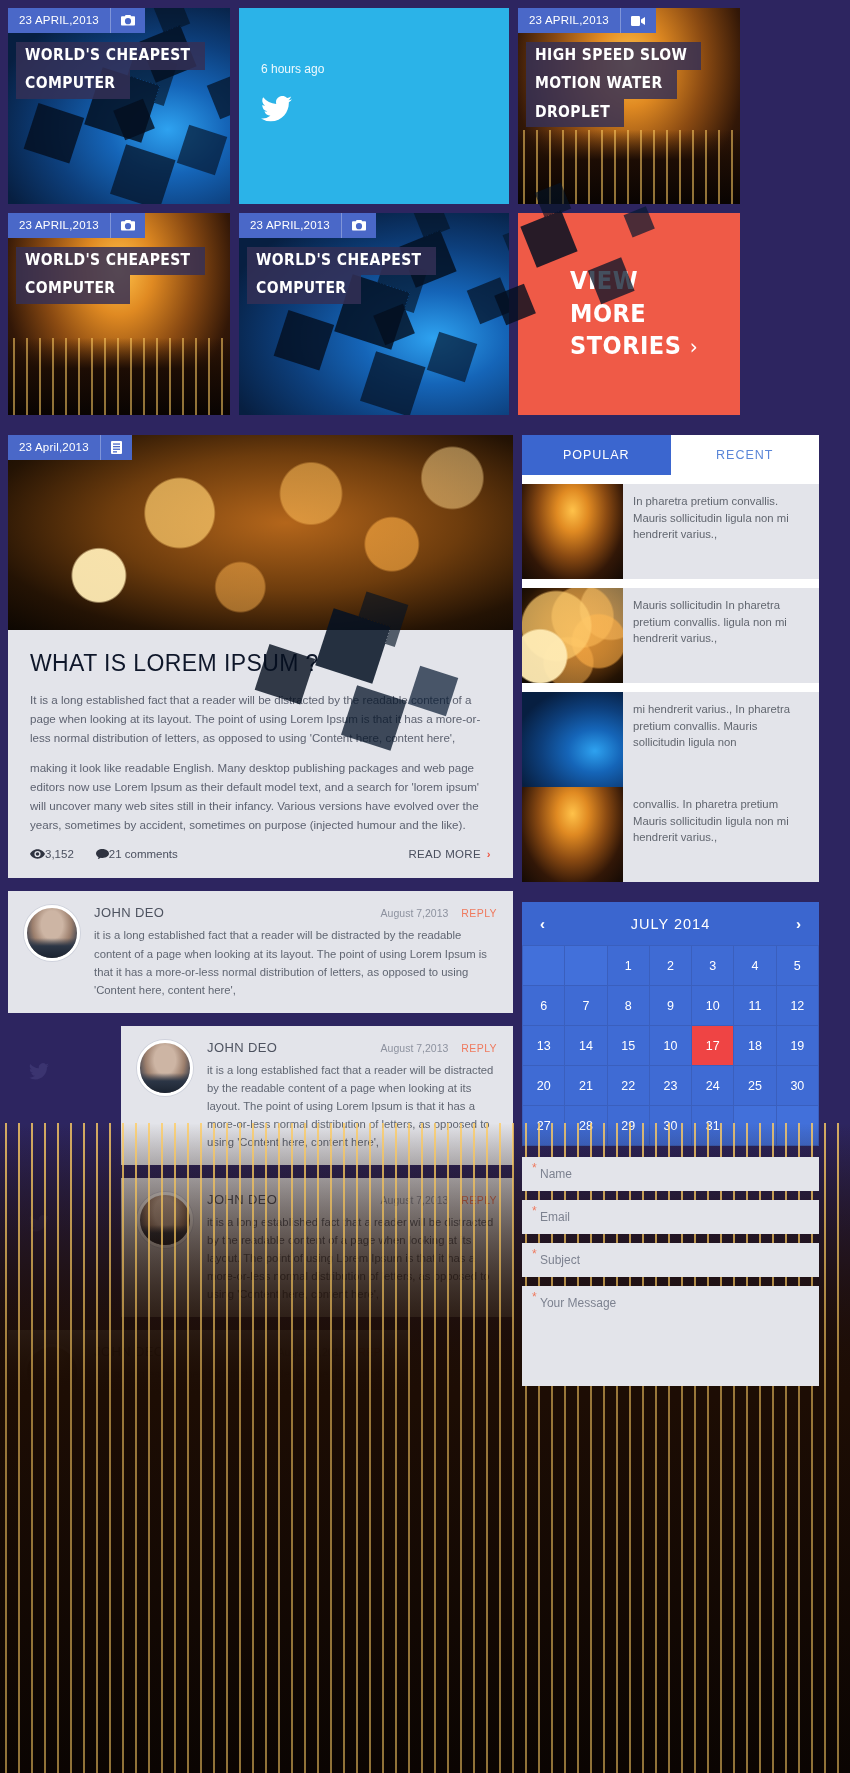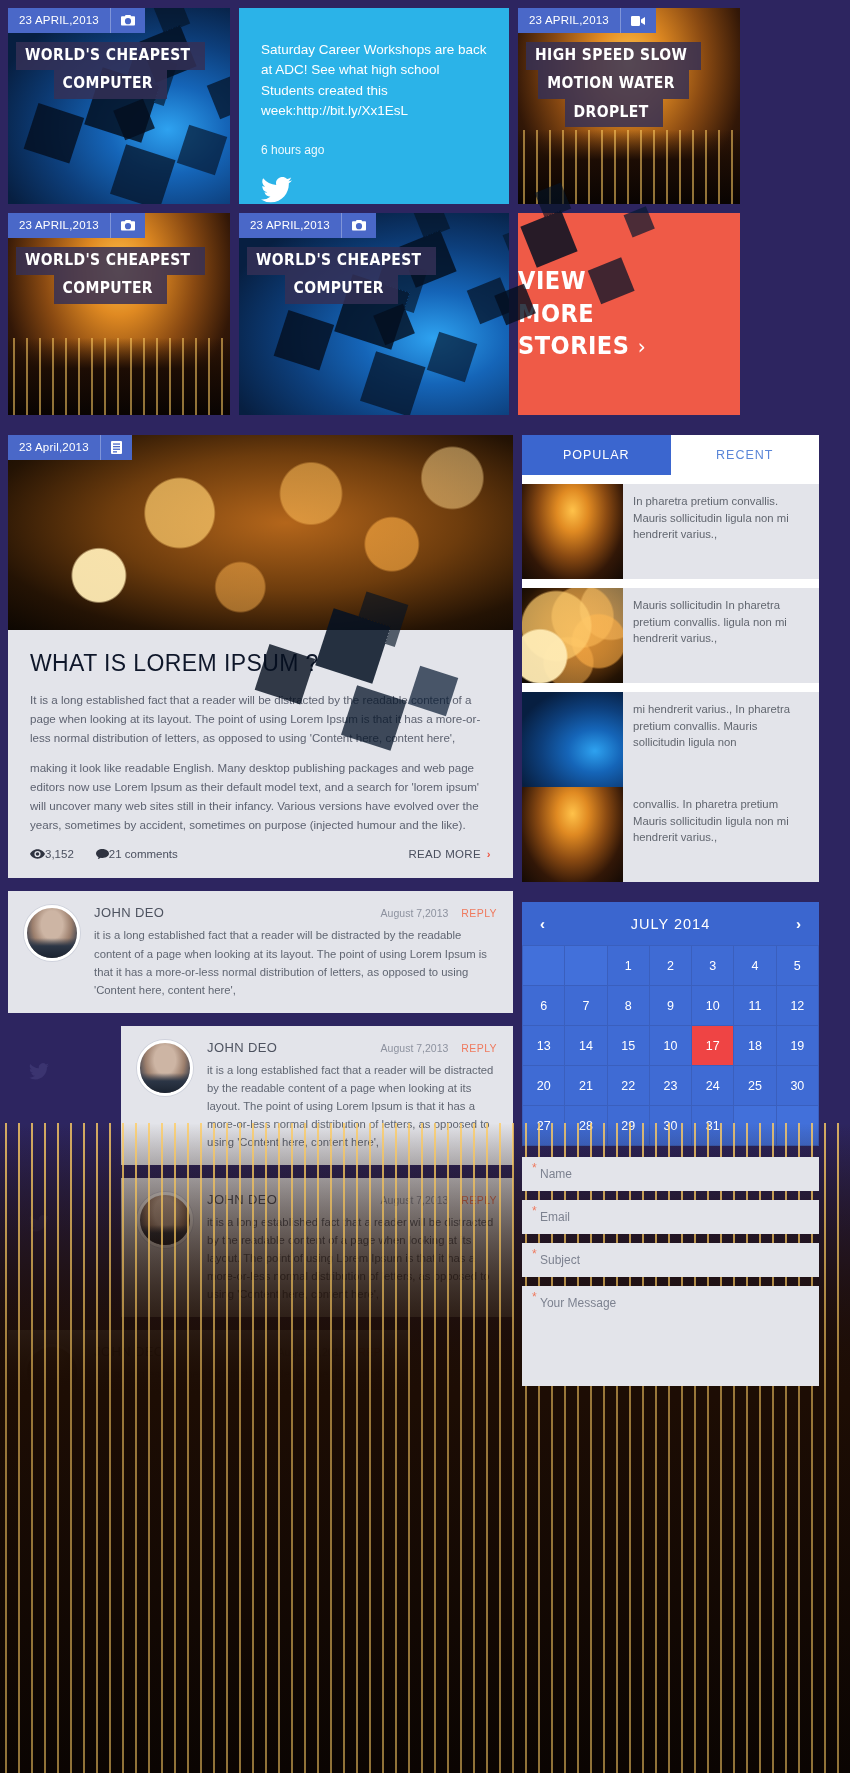--- a/index.html
+++ b/index.html
@@ -54,38 +54,39 @@
   .meta-bar {
     position: absolute; top: 0; left: 0; display: flex; align-items: center;
     background: #4a68c8; color: #fff; font-size: 11.5px; z-index: 3;
   }
   .meta-bar .date { padding: 6px 11px 7px; letter-spacing: .2px; }
   .meta-bar .sep { width:1px; align-self:stretch; background: rgba(255,255,255,.3); }
   .meta-bar .ic { padding: 6px 10px; display:flex; align-items:center; }
 
   .tile-title {
     position:absolute; left:8px; top:34px; z-index:3;
-    display:flex; flex-direction:column; align-items:center;
+    display:flex; flex-direction:column; align-items:flex-start;
   }
   .tile-title span {
     background: rgba(52,48,86,.84); color:#fff;
     font-family:"DejaVu Sans Condensed","Liberation Sans",sans-serif;
     font-weight:700; font-size:15.5px; letter-spacing:.4px;
     padding: 5px 14px 6px 9px; line-height: 1.12; text-transform: uppercase;
   }
 
   
   .tw-card { background:#2bb3e8; color:#fff; padding: 32px 22px 22px; }
   .tw-card p { font-size: 13.5px; line-height: 1.5; }
   .tw-card .ago { font-size: 12px; margin-top: 22px; color: rgba(255,255,255,.92); }
   .tw-card .bird { margin-top: 20px; }
 
   
   .viewmore {
     background:#ef5a47; color:#fff; display:flex; align-items:center;
+    padding-left: 52px;
   }
   .viewmore .vm-txt {
     font-family:"DejaVu Sans Condensed","Liberation Sans",sans-serif;
     font-weight:700; font-size: 25px; line-height: 1.3; letter-spacing:.5px;
   }
   .viewmore .vm-txt .chev { font-size: 22px; font-weight: 400; }
 
   
   .main-wrap { display:flex; gap: 9px; margin-top: 20px; align-items: flex-start; }
   .col-left { width: 505px; }
@@ -203,21 +204,20 @@
             </svg>
         </div>
       </div>
       <div class="tile-title">
         <span>WORLD'S CHEAPEST</span>
         <span>COMPUTER</span>
       </div>
     </div>
 
     <div class="tile tw-card" style="width:270px;height:196px">
-      <p>Saturday Career Workshops are back at ADC! See what high school Students created this week:http://bit.ly/Xx1EsL</p>
       <div class="ago">6 hours ago</div>
       <div class="bird">
         <svg width="31" height="26" viewBox="0 0 24 20">
             <path fill="#fff" d="M24 2.4a9.7 9.7 0 0 1-2.83.78A4.94 4.94 0 0 0 23.34.38a9.9 9.9 0 0 1-3.13 1.2A4.92 4.92 0 0 0 11.8 6.06 13.98 13.98 0 0 1 1.67.9a4.92 4.92 0 0 0 1.52 6.57A4.9 4.9 0 0 1 .96 6.85v.06a4.93 4.93 0 0 0 3.95 4.83 4.96 4.96 0 0 1-2.22.08 4.93 4.93 0 0 0 4.6 3.42A9.87 9.87 0 0 1 0 17.29a13.94 13.94 0 0 0 7.55 2.21c9.05 0 14-7.5 14-14v-.64A10 10 0 0 0 24 2.4z"></path>
           </svg>
       </div>
     </div>
 
     <div class="tile img-city" style="width:222px;height:196px">
       <div class="meta-bar">

